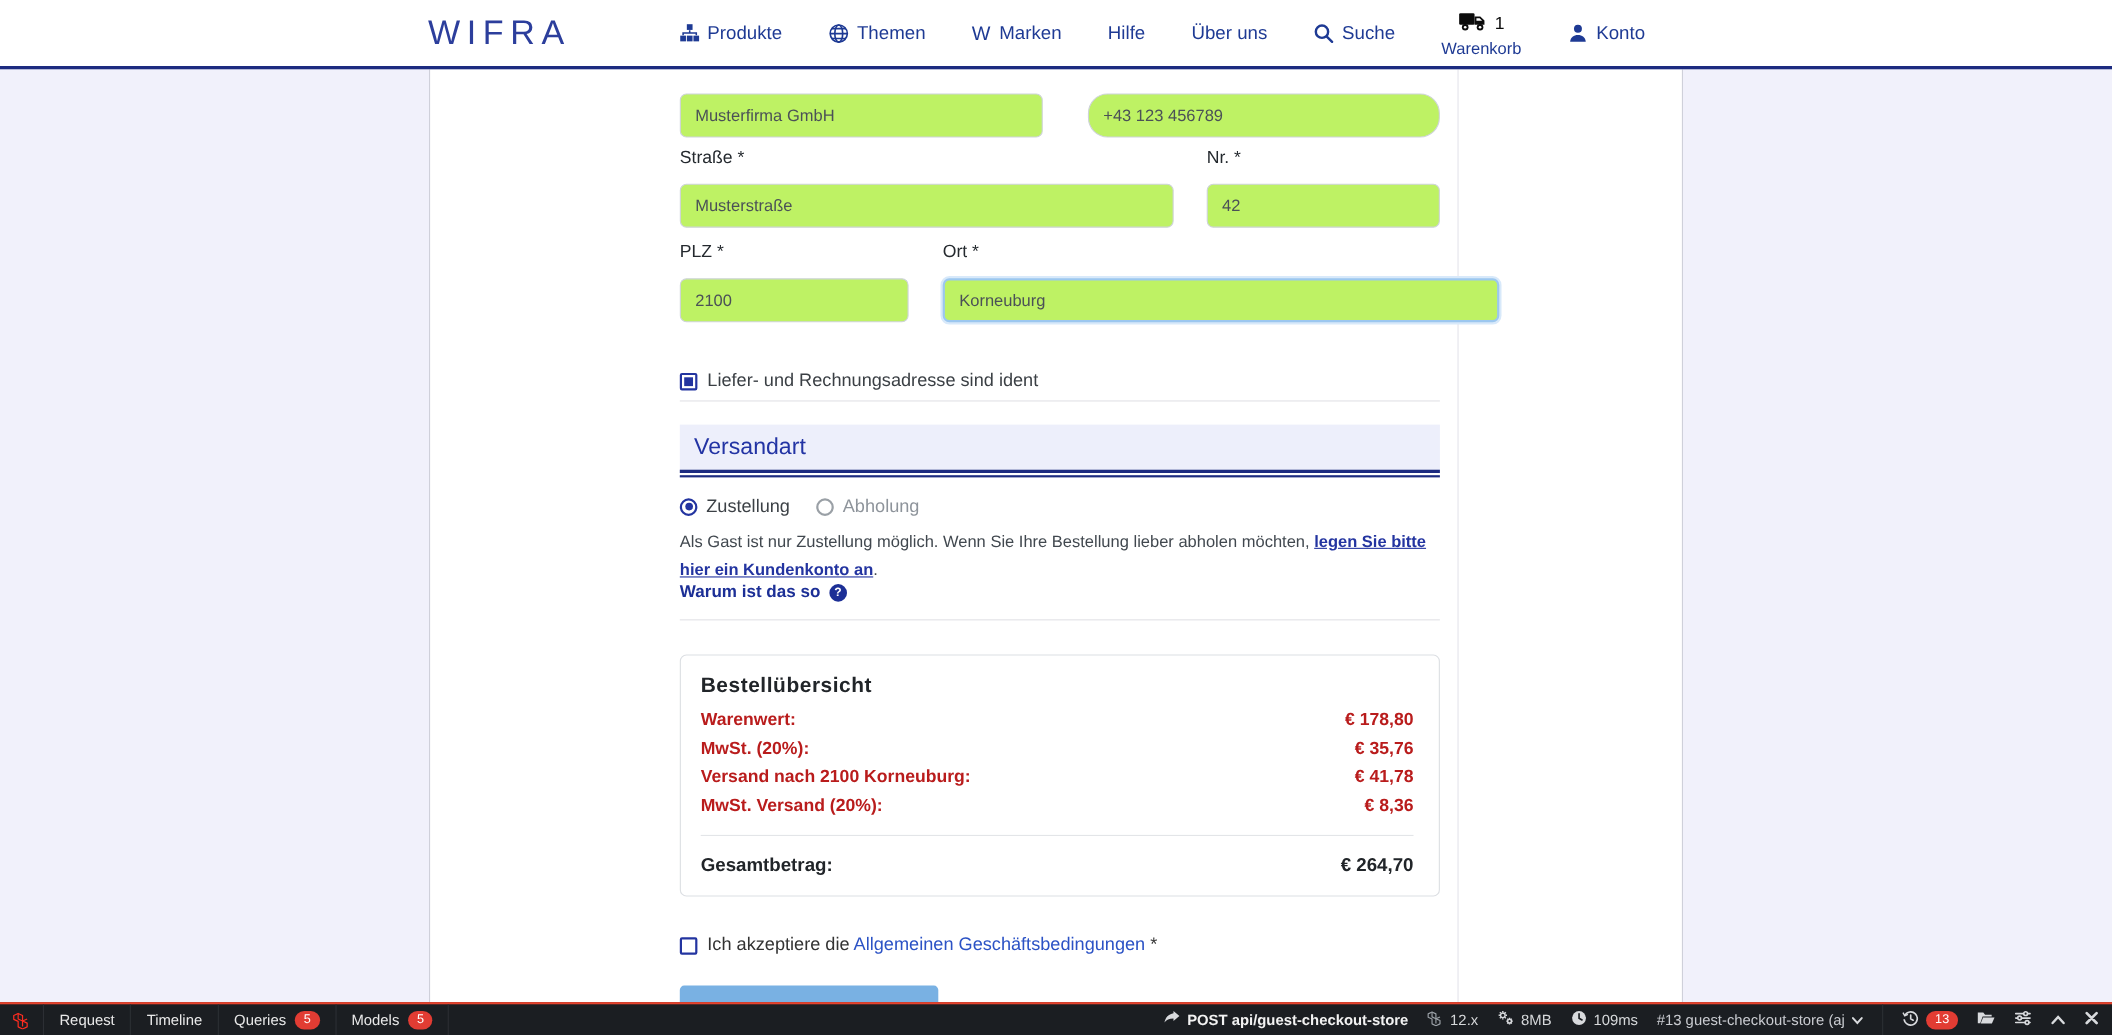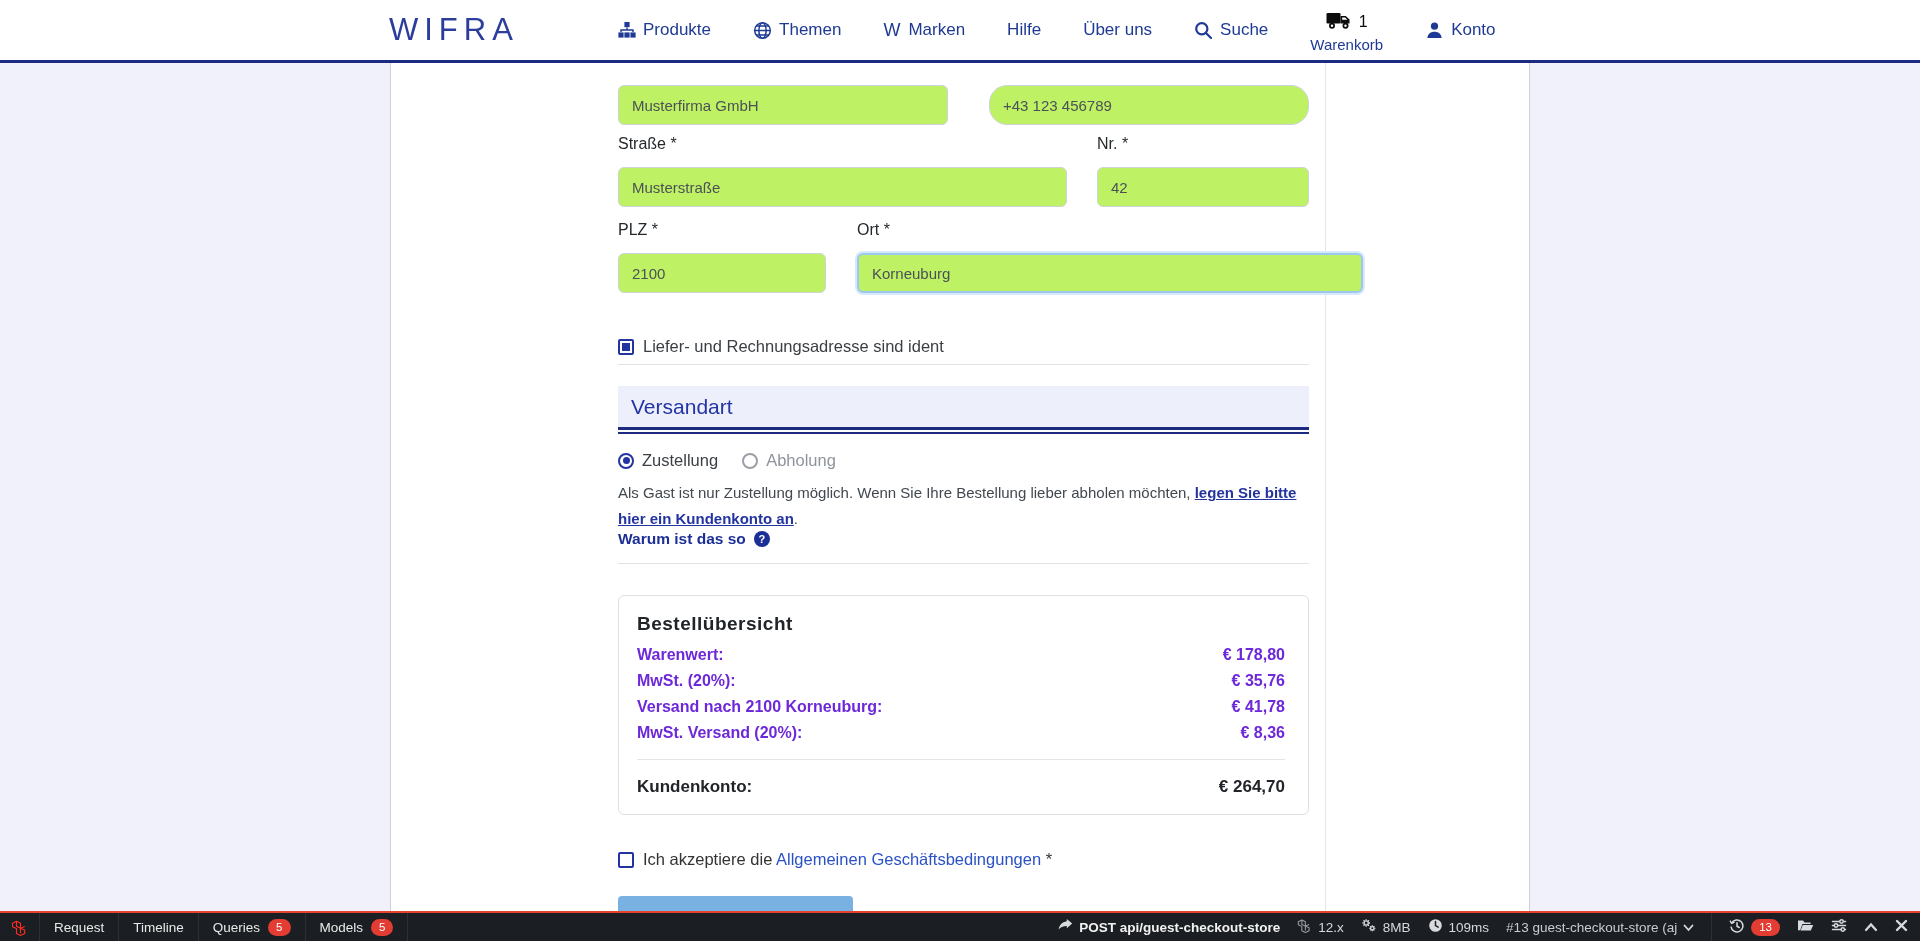--- a/index.html
+++ b/index.html
@@ -61,21 +61,21 @@
   .guest-note a { color:#2334a0; font-weight:bold; text-decoration:underline; cursor:pointer; }
   .why-row { position:absolute; left:227px; top:467px; display:flex; align-items:center; gap:8px; }
   .why-label { font-size:15.5px; font-weight:bold; color:#1c2f96; }
   .q-circle { width:16px; height:16px; border-radius:50%; background:#1c2f96; color:#fff;
               font-size:11px; font-weight:bold; display:flex; align-items:center; justify-content:center; }
 
   .summary-card { position:absolute; left:227px; top:532px; width:691px; height:220px;
                   border:1px solid #dcdfe3; border-radius:6px; background:#fff;font-weight:bold; }
   .summary-title { position:absolute; left:18px; top:17px; font-size:19px; color:#212529; letter-spacing:0.5px; }
   .summary-rows { position:absolute; left:18px; right:23px; top:46px; }
-  .s-row { display:flex; justify-content:space-between; font-size:16px; color:#6d28d9; height:26px; align-items:center; }
+  .s-row { display:flex; justify-content:space-between; font-size:16px; color:#b91c1c; height:26px; align-items:center; }
   .summary-div { position:absolute; left:18px; right:23px; top:163px; border-top:1px solid #e3e5e8; }
   .total-row { position:absolute; left:18px; right:23px; top:178px; display:flex;
                justify-content:space-between; font-size:17px; color:#212529; height:26px; align-items:center; }
 
   .agb-row { position:absolute; left:227px; top:787px; display:flex; align-items:center; gap:9px; }
   .agb-check { width:16px; height:16px; border:2px solid #2334a0; border-radius:2px; background:#fff; }
   .agb-text { font-size:16.5px; color:#333; }
   .agb-text a { color:#2b52c5; text-decoration:none; cursor:pointer; }
 
   .submit-btn { position:absolute; left:227px; top:833px; width:235px; height:44px;
@@ -248,21 +248,21 @@
         <span>Versand nach 2100 Korneuburg:</span>
         <span>€ 41,78</span>
       </div>
       <div class="s-row">
         <span>MwSt. Versand (20%):</span>
         <span>€ 8,36</span>
       </div>
     </div>
     <div class="summary-div"></div>
     <div class="total-row">
-      <span>Kundenkonto:</span>
+      <span>Gesamtbetrag:</span>
       <span>€ 264,70</span>
     </div>
   </div>
 
   <div class="agb-row">
     <div class="agb-check"></div>
     <div class="agb-text"><span>Ich akzeptiere die </span><a>Allgemeinen Geschäftsbedingungen</a><span> *</span></div>
   </div>
 
   <button class="submit-btn"></button>

